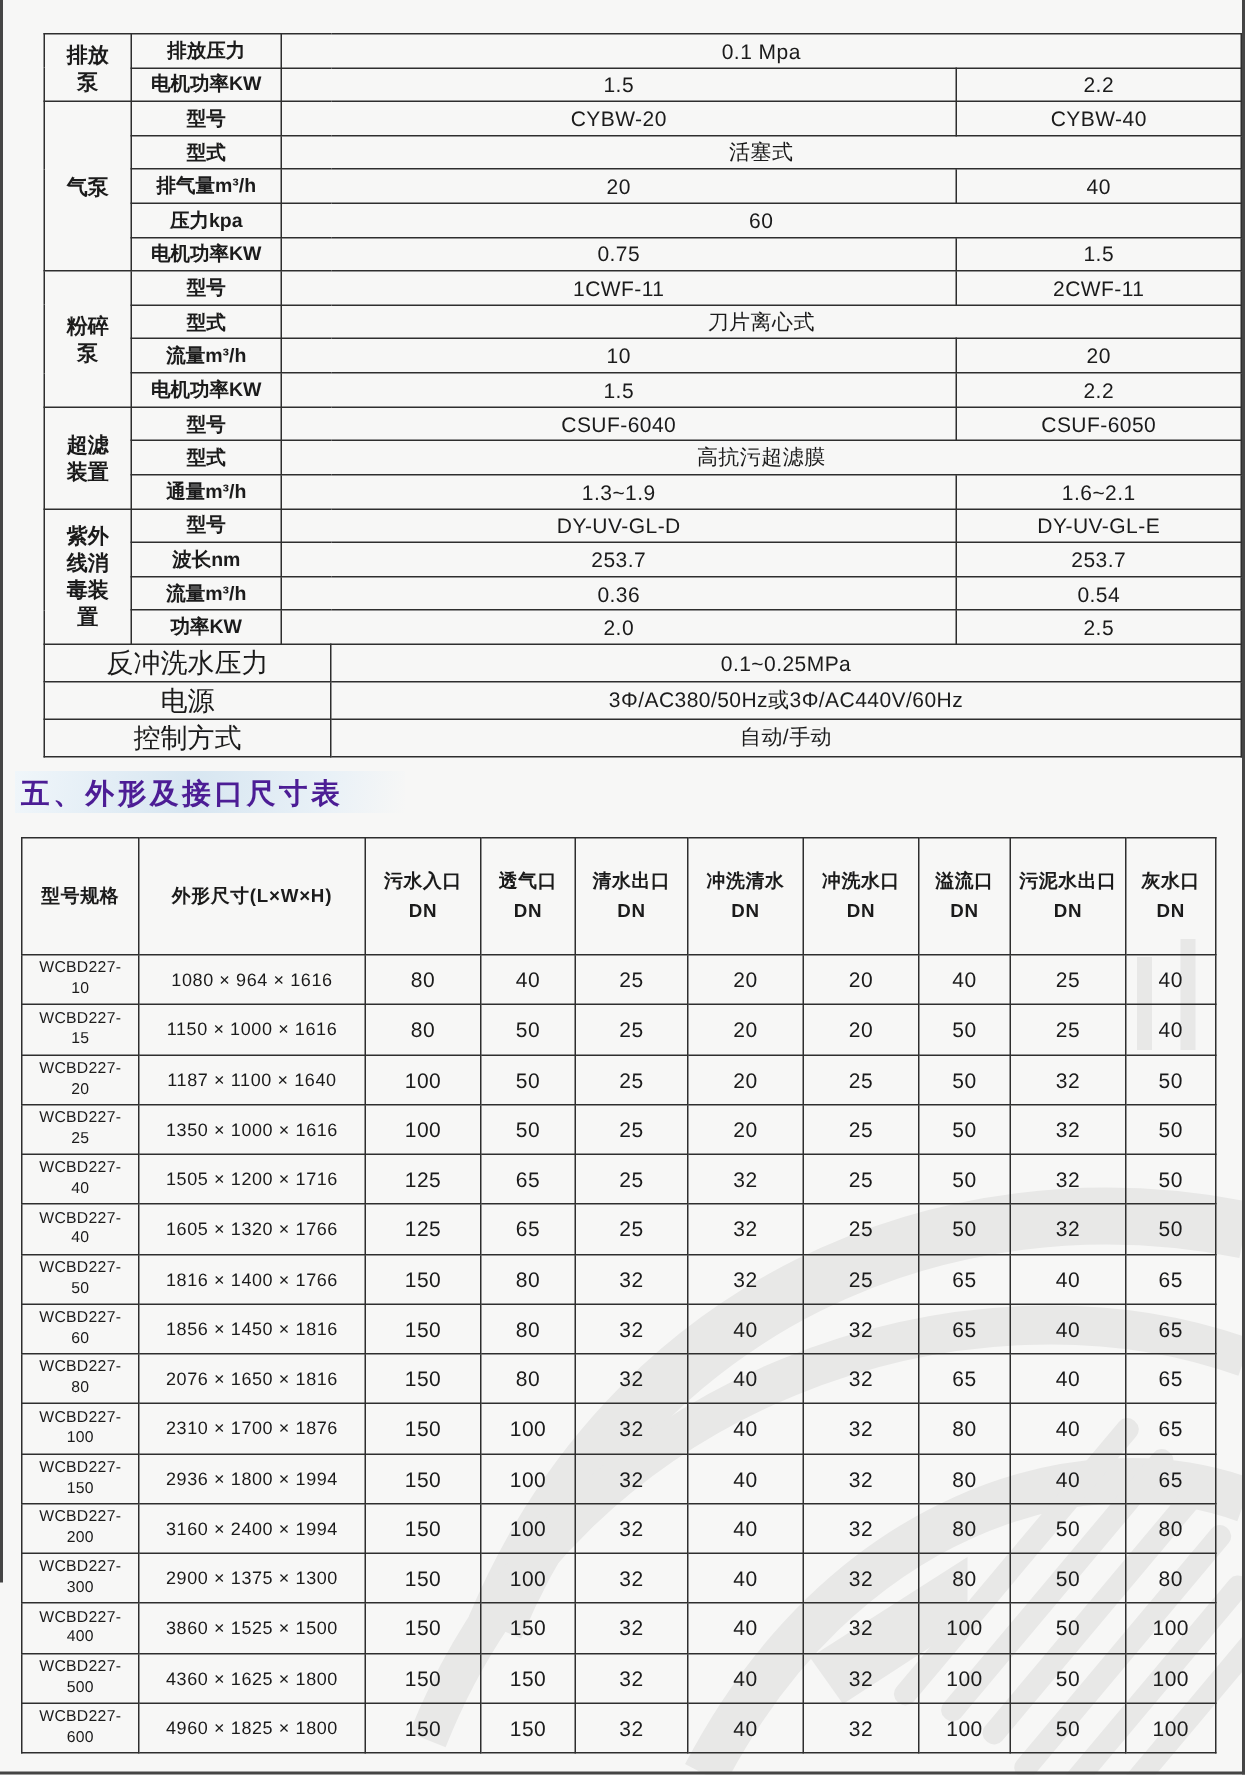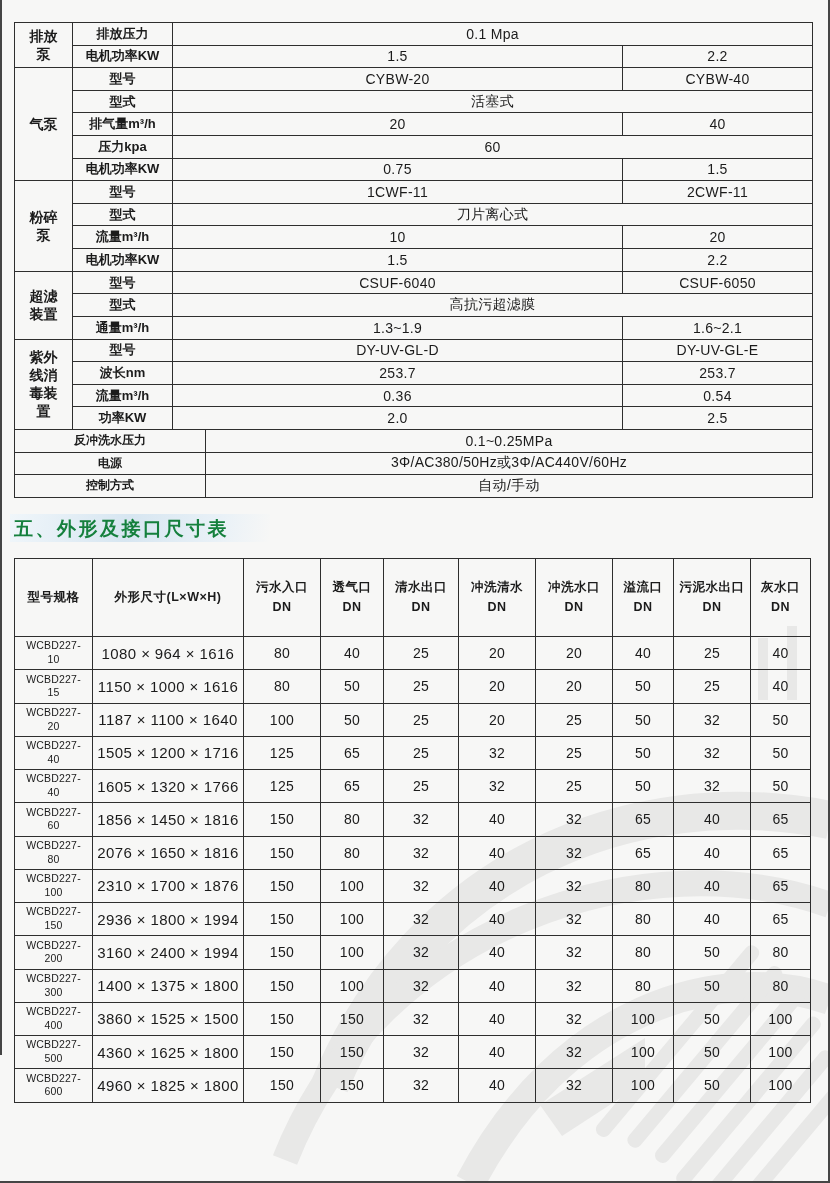--- a/index.html
+++ b/index.html
@@ -14,42 +14,42 @@
   .edge-r{right:0;top:0;width:2px;height:1183px}
   .edge-b{left:0;bottom:0;width:100%;height:2px}
 
   
   .wm{position:absolute;left:0;top:0;z-index:0}
 
   table{border-collapse:collapse;table-layout:fixed;position:absolute;z-index:1;background:transparent}
   td,th{border:1px solid #2e2e2e;text-align:center;vertical-align:middle;padding:0;overflow:hidden;background:transparent}
 
   
-  .spec{left:14px;top:22px;width:798px}
+  .spec{left:29px;top:22px;width:798px}
   .spec tr{height:22.62px}
   .spec td{font-size:14px}
   .spec .group{font-weight:700;padding:0 14px;line-height:1.3;font-size:14px}
   .spec .lbl{font-weight:700;font-size:13px}
-  .spec .flbl{font-weight:700;font-size:12px}
+  .spec .flbl{font-weight:400;font-size:18px}
   .spec .val{font-weight:400;font-size:14px;letter-spacing:.3px}
 
   
   .title-band{position:absolute;left:10px;top:514px;width:260px;height:28px;z-index:0;
     background:linear-gradient(100deg,#f0f6fa 0%,#d7e6f1 45%,#e9f1f7 80%,rgba(233,241,247,0) 100%)}
   .title{position:absolute;left:14px;top:516px;z-index:1;
     font-size:19px;font-weight:700;letter-spacing:2.5px;color:#e0792b}
 
   
   .dim{left:14px;top:558px;width:796px}
   .dim thead tr{height:78px}
   .dim tbody tr{height:33.25px}
   .dim th{font-size:12.5px;font-weight:700;white-space:pre-line;line-height:1.55;letter-spacing:.5px}
   .dim th.wide{white-space:nowrap}
   .dim td.model{font-size:10.5px;line-height:1.3;padding:0 11px;letter-spacing:.2px}
-  .dim td.dims{font-size:15px;white-space:nowrap;letter-spacing:.4px}
+  .dim td.dims{font-size:12px;white-space:nowrap;letter-spacing:.4px}
   .dim td.num{font-size:14px;letter-spacing:.3px}
 </style>
 </head>
 <body>
 
 <svg class="wm" width="830" height="1183" viewBox="0 0 830 1183">
   <g stroke="#e8e8e7" fill="none">
     <path d="M 330 1085 C 420 870 630 780 830 820" stroke-width="38"></path>
     <path d="M 285 1160 C 380 920 650 840 830 905" stroke-width="26"></path>
     <path d="M 470 1183 C 560 1010 720 960 830 1000" stroke-width="30"></path>
@@ -181,21 +181,21 @@
         <td class="val" colspan="2">3Φ/AC380/50Hz或3Φ/AC440V/60Hz</td>
       </tr>
       <tr>
         <td class="flbl" colspan="3">控制方式</td>
         <td class="val" colspan="2">自动/手动</td>
       </tr>
     </tbody>
 </table>
 
 <div class="title-band"></div>
-<div class="title" style="color: #15803d;">五、外形及接口尺寸表</div>
+<div class="title" style="color: #4c1d95;">五、外形及接口尺寸表</div>
 
 <table class="dim">
   <colgroup>
     <col style="width:78px">
       <col style="width:151px">
       <col style="width:77px">
     <col style="width:63px">
       <col style="width:75px">
       <col style="width:77px">
     <col style="width:77px">
@@ -256,20 +256,32 @@
         <td class="num">100</td>
         <td class="num">50</td>
         <td class="num">25</td>
         <td class="num">20</td>
         <td class="num">25</td>
         <td class="num">50</td>
         <td class="num">32</td>
         <td class="num">50</td>
       </tr>
       <tr>
+        <td class="model">WCBD227-25</td>
+        <td class="dims">1350 × 1000 × 1616</td>
+        <td class="num">100</td>
+        <td class="num">50</td>
+        <td class="num">25</td>
+        <td class="num">20</td>
+        <td class="num">25</td>
+        <td class="num">50</td>
+        <td class="num">32</td>
+        <td class="num">50</td>
+      </tr>
+      <tr>
         <td class="model">WCBD227-40</td>
         <td class="dims">1505 × 1200 × 1716</td>
         <td class="num">125</td>
         <td class="num">65</td>
         <td class="num">25</td>
         <td class="num">32</td>
         <td class="num">25</td>
         <td class="num">50</td>
         <td class="num">32</td>
         <td class="num">50</td>
@@ -280,20 +292,32 @@
         <td class="num">125</td>
         <td class="num">65</td>
         <td class="num">25</td>
         <td class="num">32</td>
         <td class="num">25</td>
         <td class="num">50</td>
         <td class="num">32</td>
         <td class="num">50</td>
       </tr>
       <tr>
+        <td class="model">WCBD227-50</td>
+        <td class="dims">1816 × 1400 × 1766</td>
+        <td class="num">150</td>
+        <td class="num">80</td>
+        <td class="num">32</td>
+        <td class="num">32</td>
+        <td class="num">25</td>
+        <td class="num">65</td>
+        <td class="num">40</td>
+        <td class="num">65</td>
+      </tr>
+      <tr>
         <td class="model">WCBD227-60</td>
         <td class="dims">1856 × 1450 × 1816</td>
         <td class="num">150</td>
         <td class="num">80</td>
         <td class="num">32</td>
         <td class="num">40</td>
         <td class="num">32</td>
         <td class="num">65</td>
         <td class="num">40</td>
         <td class="num">65</td>
@@ -341,21 +365,21 @@
         <td class="num">100</td>
         <td class="num">32</td>
         <td class="num">40</td>
         <td class="num">32</td>
         <td class="num">80</td>
         <td class="num">50</td>
         <td class="num">80</td>
       </tr>
       <tr>
         <td class="model">WCBD227-300</td>
-        <td class="dims">1400 × 1375 × 1800</td>
+        <td class="dims">2900 × 1375 × 1300</td>
         <td class="num">150</td>
         <td class="num">100</td>
         <td class="num">32</td>
         <td class="num">40</td>
         <td class="num">32</td>
         <td class="num">80</td>
         <td class="num">50</td>
         <td class="num">80</td>
       </tr>
       <tr>

